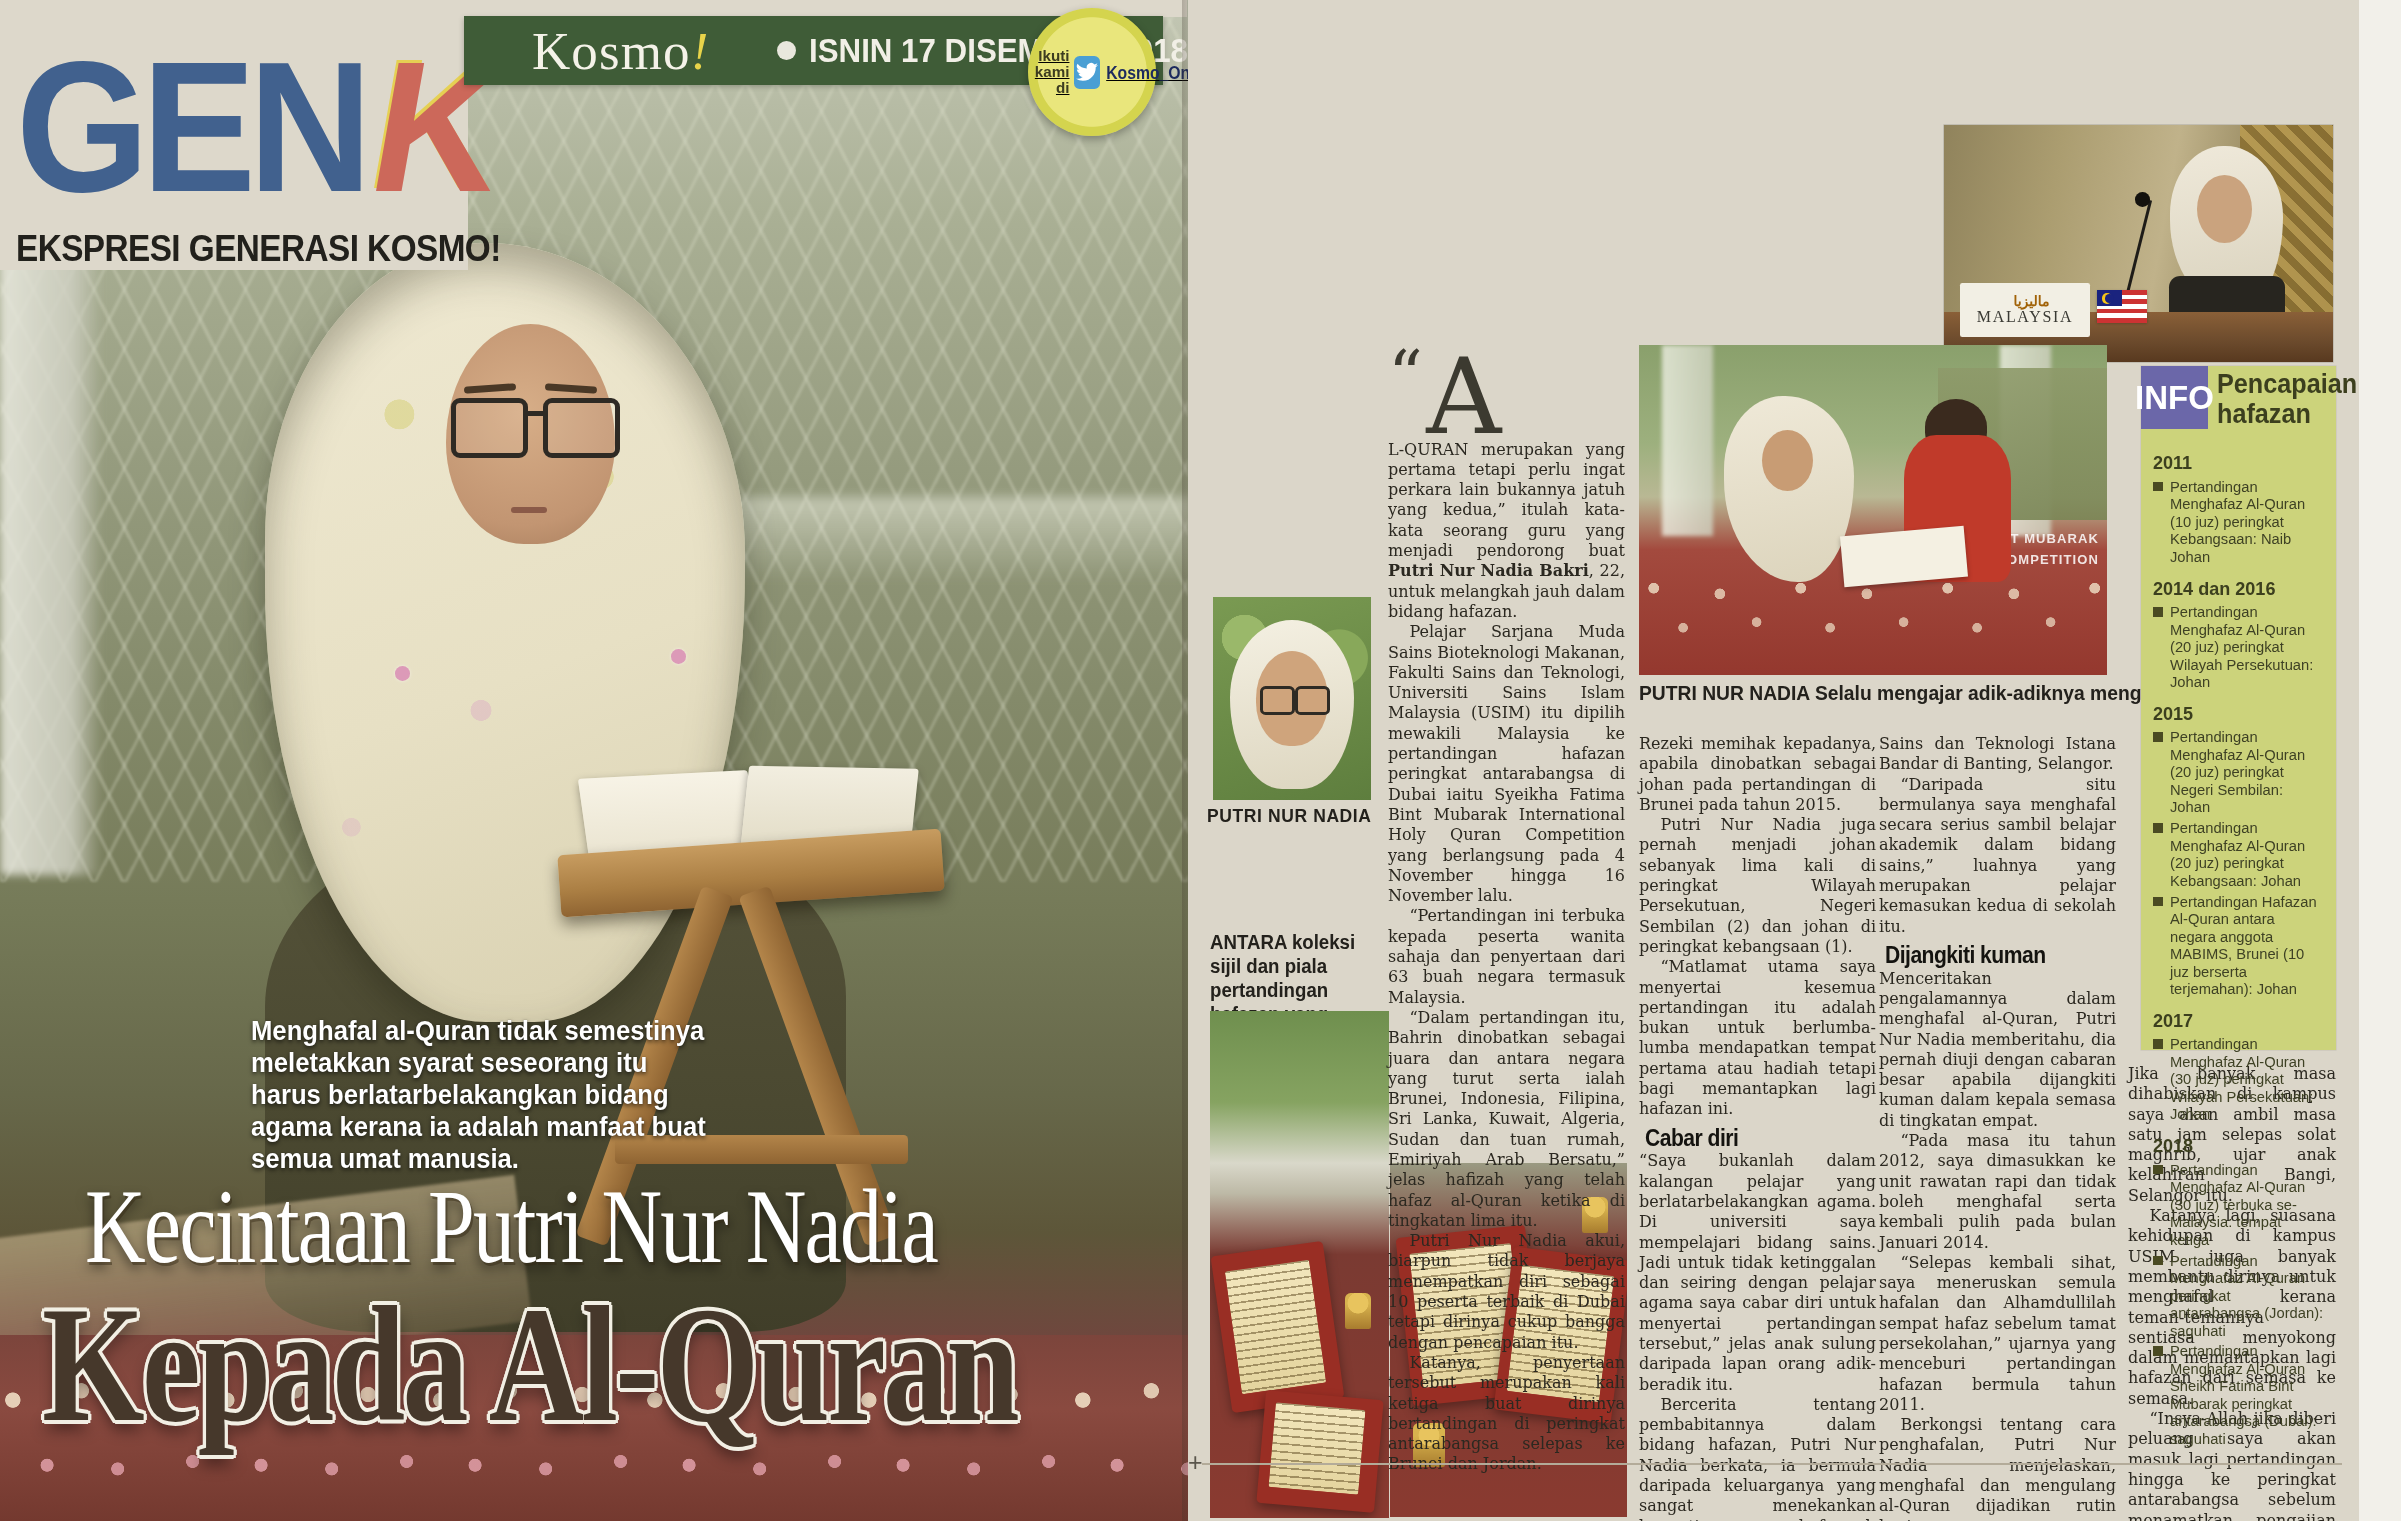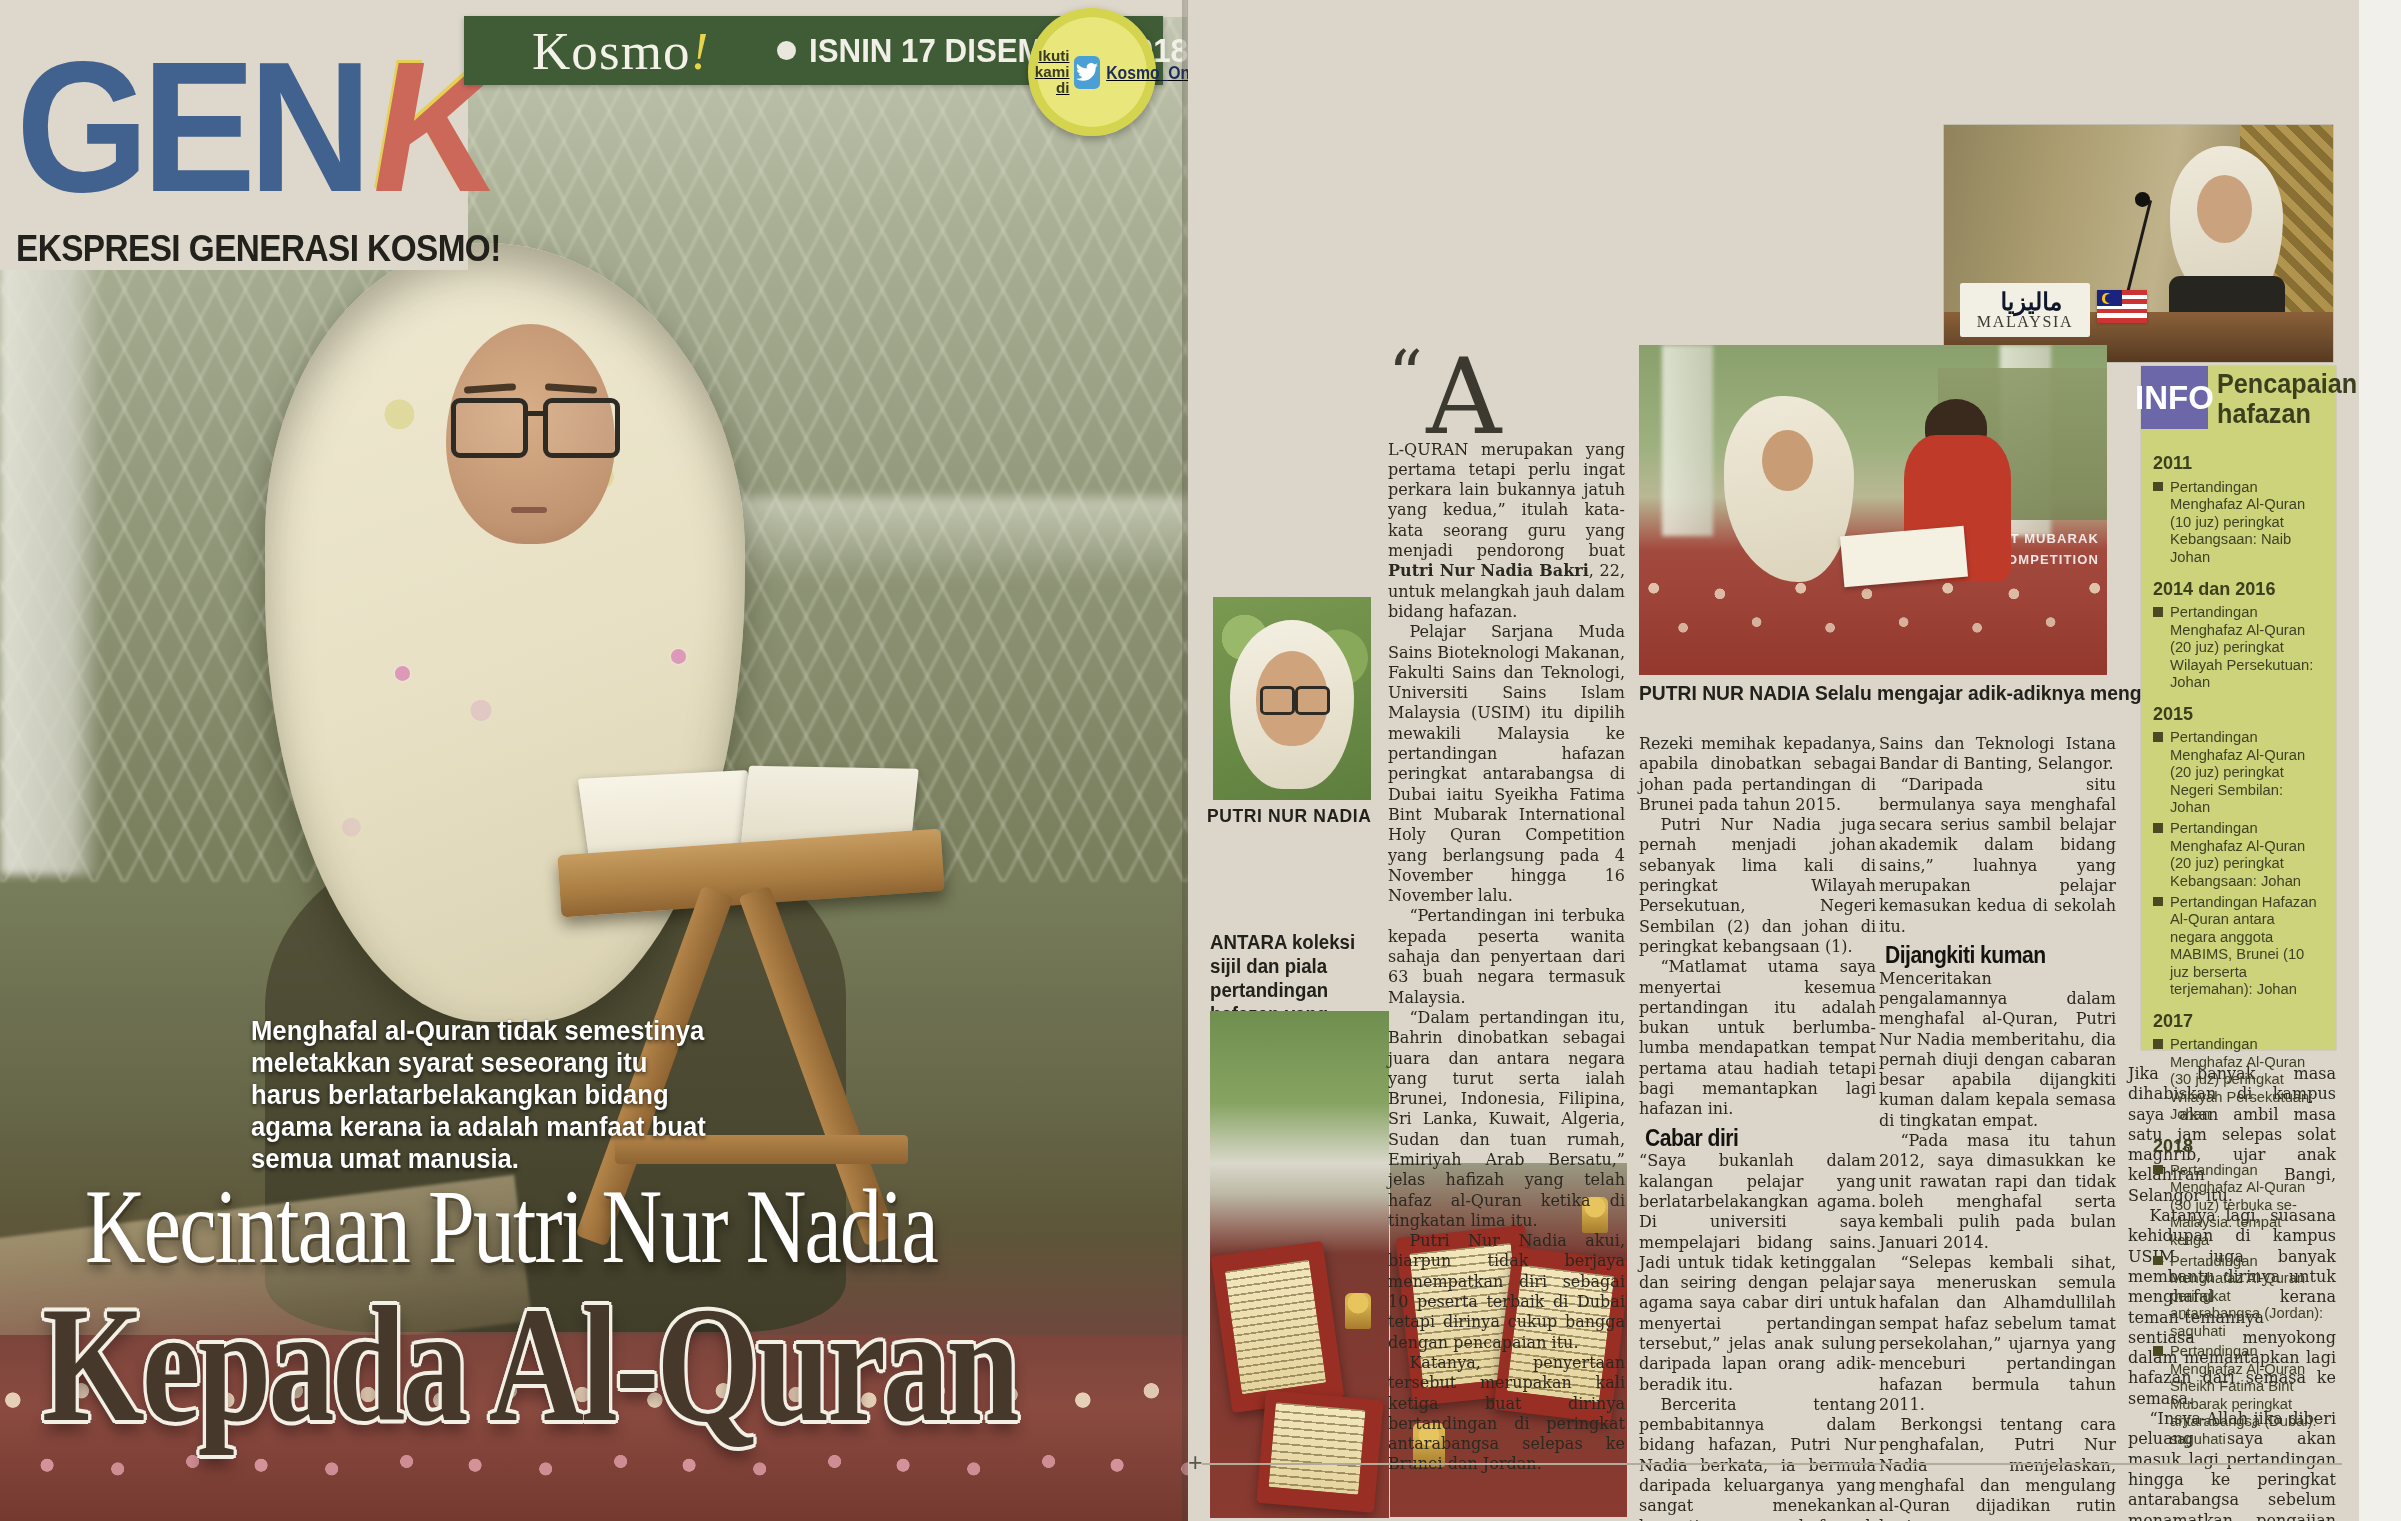--- a/index.html
+++ b/index.html
@@ -130,21 +130,21 @@
         background:repeating-linear-gradient(45deg,#b99a4e 0 8px,#8a6e2e 8px 16px);}
   .tr-hijab{position:absolute;left:226px;top:21.4px;width:113px;height:164px;background:linear-gradient(170deg,#efe9da,#d9d2bd);
         border-radius:48% 52% 40% 60%/42% 44% 58% 56%;}
   .tr-face{position:absolute;left:253px;top:50px;width:55px;height:68px;background:#caa37e;border-radius:50%;}
   .tr-vest{position:absolute;left:225px;top:151px;width:116px;height:90px;background:#27251f;border-radius:11.3px 11.3px 0 0;}
   .tr-mic{position:absolute;left:186px;top:73px;width:3.4px;height:158px;background:#1e1c18;transform:rotate(14deg);}
   .tr-michead{position:absolute;left:191px;top:67px;width:14.7px;height:14.7px;border-radius:50%;background:#14120e;}
   .tr-podium{position:absolute;left:0;bottom:0;width:100%;height:50px;background:linear-gradient(180deg,#8a6038,#6b4a2c 60%,#58391f);}
   .tr-sign{position:absolute;left:16px;bottom:25px;width:130px;height:54px;background:#f2efe4;border-radius:2.3px;
         display:flex;flex-direction:column;align-items:center;justify-content:center;line-height:1.05;}
-  .tr-sign .ar{color:#0f172a;font-size:24px;font-weight:700;margin-left:13px;}
+  .tr-sign .ar{color:#a16207;font-size:14px;font-weight:700;margin-left:13px;}
   .tr-sign .lat{font-family:"Liberation Serif",serif;color:#3a3a34;font-size:16px;letter-spacing:1.7px;}
   .flag{position:absolute;left:153px;bottom:39px;width:50px;height:33px;
         background:repeating-linear-gradient(180deg,#cc3333 0 4.7px,#ffffff 4.7px 9.4px);box-shadow:0 1.1px 2.8px rgba(0,0,0,.3);}
   .flag .canton{position:absolute;left:0;top:0;width:25px;height:16.4px;background:#1a237e;}
   .flag .moon{position:absolute;left:4.5px;top:3.4px;width:10.2px;height:10.2px;border-radius:50%;background:#f5c518;}
   .flag .moonin{position:absolute;left:8px;top:4px;width:8.5px;height:8.5px;border-radius:50%;background:#1a237e;}
   .tr-capbox{position:absolute;left:14.7px;top:25px;width:246px;padding:10.2px 11.3px;background:rgba(226,215,178,.94);
         font-weight:700;font-size:18.6px;line-height:23px;color:#3c3216;}
 
   

